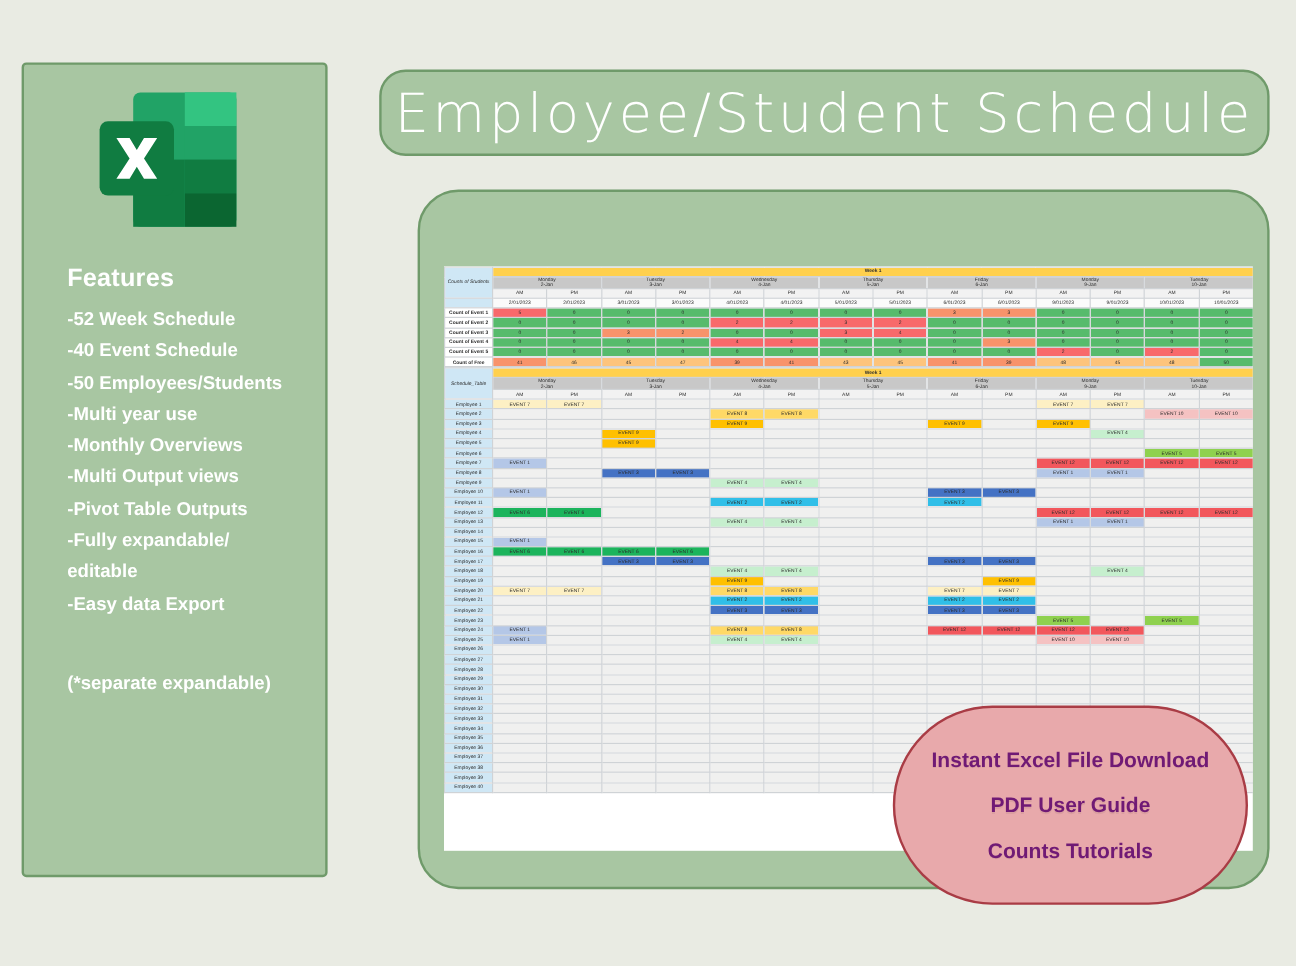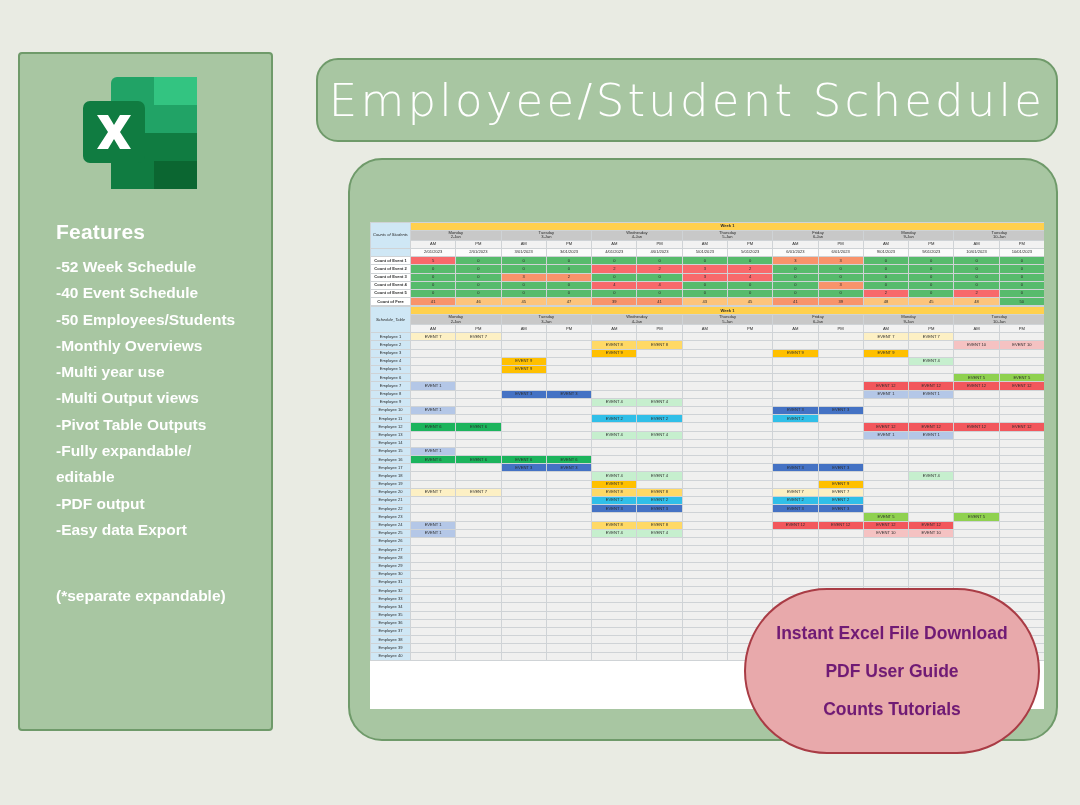--- a/index.html
+++ b/index.html
@@ -30,21 +30,21 @@
   }
   #features-list{
     position:absolute;left:36px;top:200px;right:12px;
     color:#ffffff;font-size:15.5px;font-weight:bold;
     line-height:26.3px;
   }
   #features-list .feat{white-space:pre-wrap;}
   #features-list .spacer{height:20px;}
   
   #title-banner{
-    position:absolute;left:316px;top:58px;width:742px;height:84px;
+    position:absolute;left:316px;top:58px;width:742px;height:72px;
     background:#a8c6a2;border:2px solid #6f9a6a;border-radius:22px;
     box-sizing:border-box;
     display:flex;align-items:center;justify-content:center;
   }
   #title-text{
     color:#ffffff;font-size:45px;font-weight:300;
     letter-spacing:3.2px;
     font-family:"DejaVu Sans", sans-serif;
   }
   
@@ -134,27 +134,26 @@
       <path d="M22 47 L33 47 L39 57 L45 47 L56 47 L45 64 L56 81 L45 81 L39 71 L33 81 L22 81 L33 64 Z" fill="#ffffff"></path>
     </svg>
   </div>
 
   <div id="features-heading">Features</div>
 
   <div id="features-list">
     <div class="feat">-52 Week Schedule</div>
     <div class="feat">-40 Event Schedule</div>
     <div class="feat">-50 Employees/Students</div>
+    <div class="feat">-Multi year use</div>
     <div class="feat">-Monthly Overviews</div>
-    <div class="feat">-Multi year use</div>
     <div class="feat">-Multi Output views</div>
     <div class="feat">-Pivot Table Outputs</div>
     <div class="feat">-Fully expandable/
 editable</div>
-    <div class="feat">-PDF output</div>
     <div class="feat">-Easy data Export</div>
     <div class="spacer"></div>
     <div class="spacer"></div>
     <div class="feat">(*separate expandable)</div>
   </div>
 </div>
 
 <div id="title-banner">
   <div id="title-text">Employee/Student Schedule</div>
 </div>

